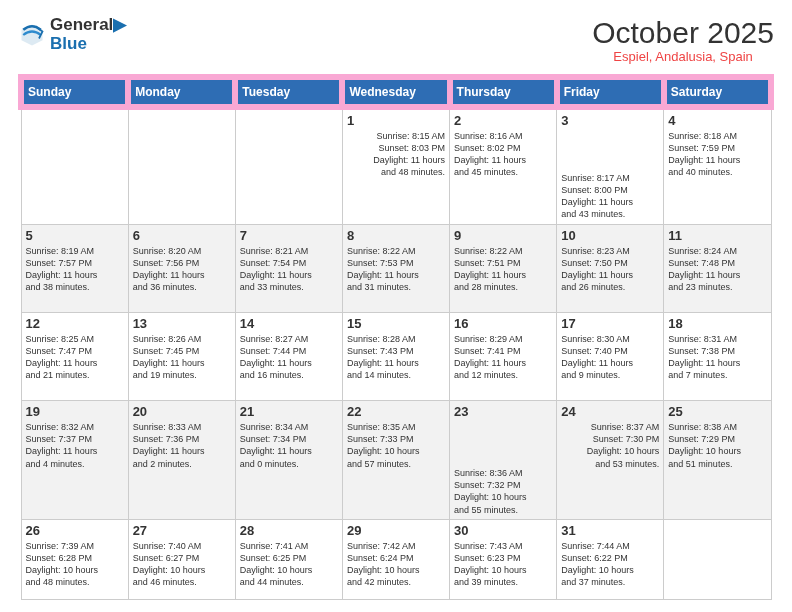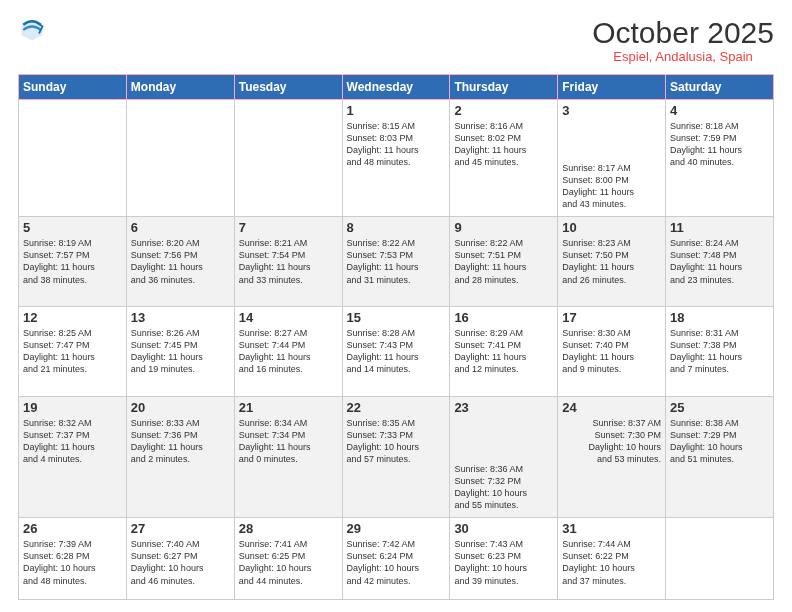--- a/index.html
+++ b/index.html
@@ -51,21 +51,21 @@
       flex: 1;
       table-layout: fixed;
     }
     .calendar th {
       background: #2e6db4;
       color: #fff;
       font-size: 12px;
       font-weight: bold;
       padding: 5px 4px;
       text-align: left;
-      border: 1px solid #f9a8d4;
+      border: 6px solid #f9a8d4;
     }
     .calendar td {
       border: 1px solid #ccc;
       vertical-align: top;
       padding: 3px 4px;
       font-size: 9.5px;
       color: #333;
       height: 88px;
       background: #fff;
     }
@@ -93,20 +93,26 @@
 <div class="page">
   <div class="header">
     <div class="logo">
       <svg class="logo-icon" viewBox="0 0 32 32">
         <rect x="0" y="0" width="32" height="32" fill="white"></rect>
         <polygon points="16,4 28,10 28,22 16,28 4,22 4,10" fill="#1a6faf" opacity="0.15"></polygon>
         <path d="M6 10 Q16 2 26 10" stroke="#1a6faf" stroke-width="3" fill="none"></path>
         <path d="M6 16 Q16 8 26 16" stroke="#2e8bce" stroke-width="2.5" fill="none"></path>
         <path d="M20 6 L28 12 L24 20" stroke="#1a6faf" stroke-width="2" fill="none"></path>
       </svg>
+      <div>
+        <div style="font-size:17px;font-weight:bold;color:#333;line-height:1.1;">
+          <span style="color:#333;">General</span><span style="color:#1a6faf;">▶</span>
+        </div>
+        <div style="font-size:17px;font-weight:bold;color:#1a6faf;line-height:1.1;">Blue</div>
+      </div>
     </div>
     <div class="title-block">
       <div class="month-title">October 2025</div>
       <div class="subtitle">Espiel, Andalusia, Spain</div>
     </div>
   </div>
 
   <table class="calendar">
     <thead>
       <tr>
@@ -119,21 +125,21 @@
         <th>Saturday</th>
       </tr>
     </thead>
     <tbody id="calendar-body">
     <tr>
           <td class="empty"></td>
           <td class="empty"></td>
           <td class="empty"></td>
           <td>
             <span class="day-number">1</span>
-            <div class="cell-text" style="white-space: pre-line;">Sunrise: 8:15 AM
+            <div class="cell-text" style="white-space: pre-line; text-align: right;">Sunrise: 8:15 AM
 Sunset: 8:03 PM
 Daylight: 11 hours
 and 48 minutes.</div>
           </td>
           <td>
             <span class="day-number">2</span>
             <div class="cell-text" style="white-space: pre-line;">Sunrise: 8:16 AM
 Sunset: 8:02 PM
 Daylight: 11 hours
 and 45 minutes.</div>

